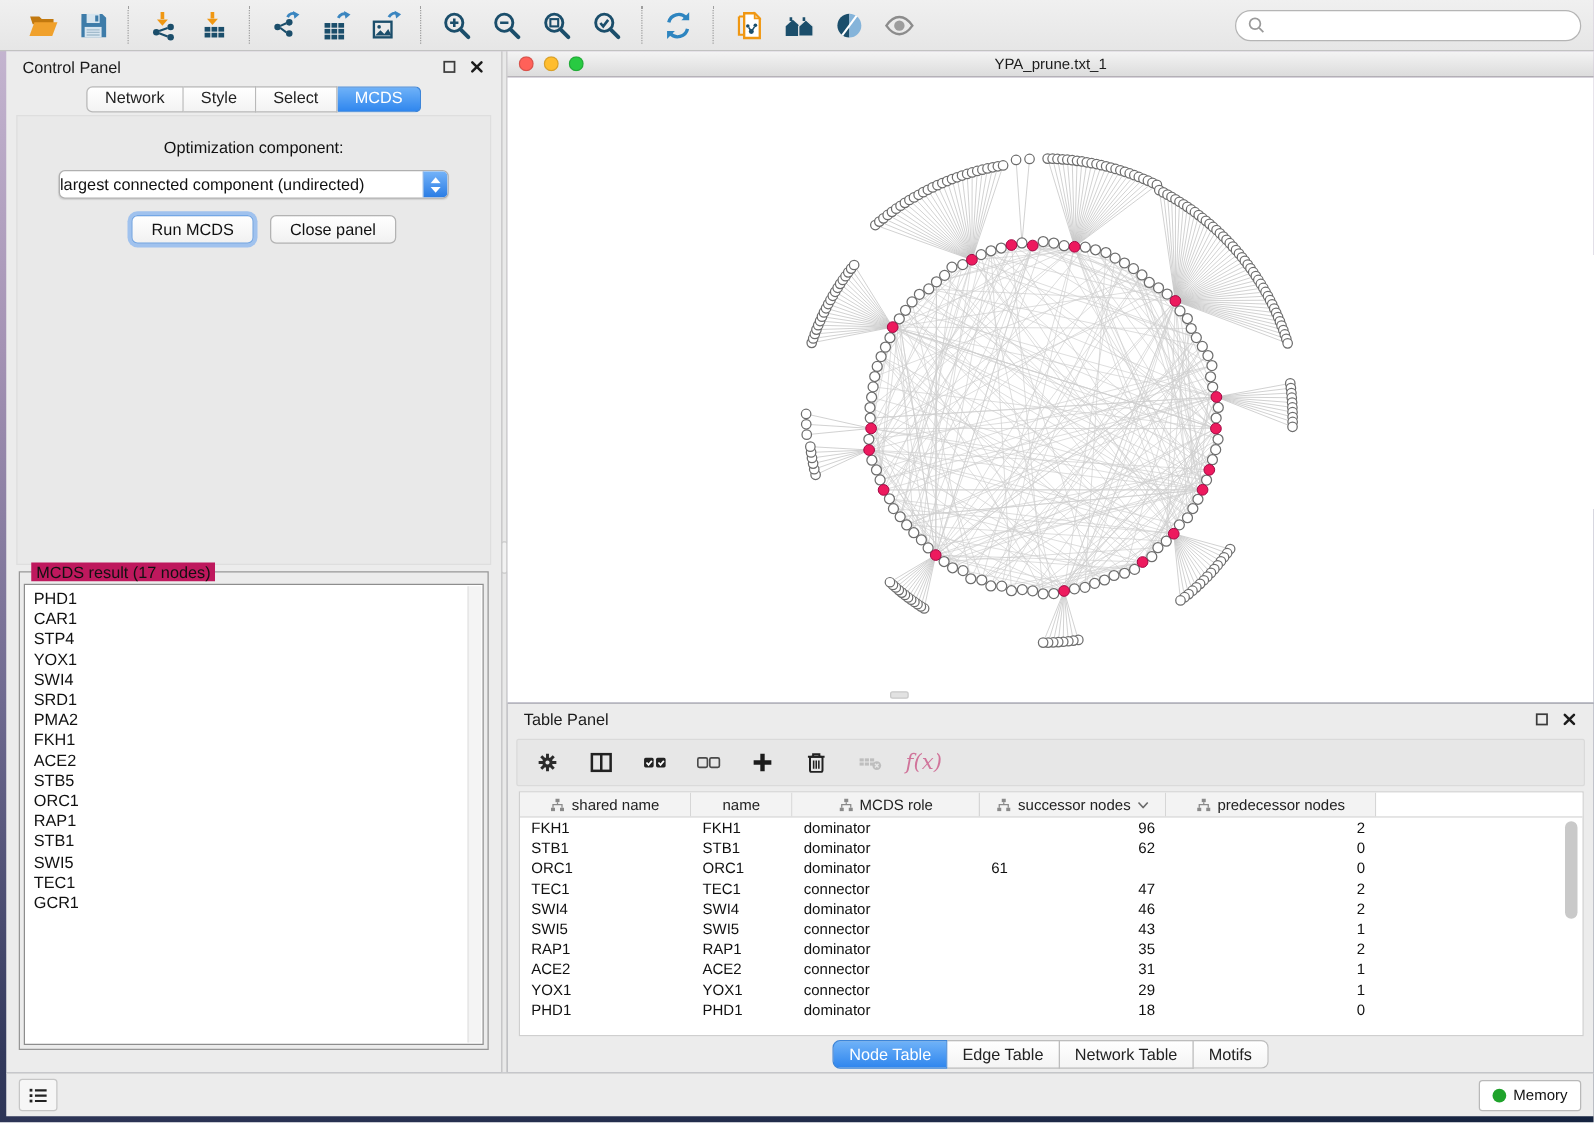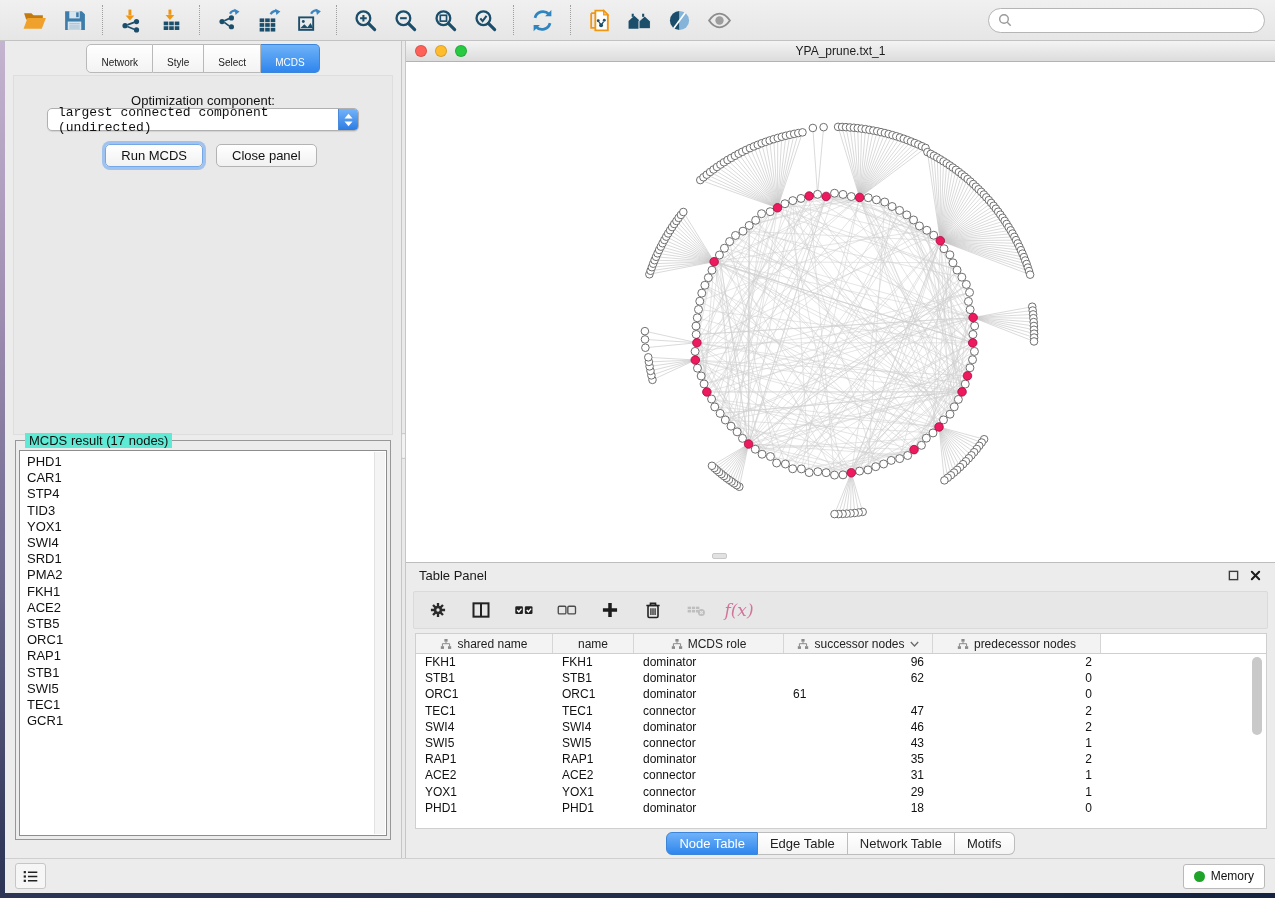--- a/index.html
+++ b/index.html
@@ -25,41 +25,41 @@
   .main { flex:1; display:flex; margin-left:5px; min-height:0; }
 
   
   .control-panel { width:396px; flex:none; background:#ececec; display:flex; flex-direction:column; min-height:0; }
   .panel-header { height:25px; display:flex; align-items:center; padding:0 13px; font-size:13px; color:#1a1a1a; flex:none; }
   .win-btns { margin-left:auto; display:flex; gap:9px; align-items:center; }
   .win-btn { width:13px; height:13px; display:flex; align-items:center; justify-content:center; }
   .win-btn svg { width:11px; height:11px; }
   .cp-tabs { display:flex; justify-content:center; flex:none; margin-top:3px; }
   .cp-tab { background:linear-gradient(#ffffff,#f3f3f3); border:1px solid #b9b9b9; border-left-width:0;
-    padding:12px 14px 4px; font-size:10px; color:#222; }
+    padding:0 14px 4px; font-size:13px; color:#222; }
   .cp-tab.first { border-left-width:1px; border-radius:5px 0 0 5px; }
   .cp-tab.last { border-radius:0 5px 5px 0; }
   .cp-tab.active { background:linear-gradient(#6fb2f8,#2f86ee); border-color:#3d85d8; color:#fff; }
   .cp-inner { margin:2px 8px 0; background:#e9e9e9; border:1px solid #dedede; height:360px; flex:none;
     display:flex; flex-direction:column; align-items:center; }
   .opt-label { margin-top:17px; font-size:13px; }
-  .dropdown { width:312px; height:23px; background:#fff; border:1px solid #b0b0b0; border-radius:5px;
-    display:flex; align-items:center; font-size:13px; padding-left:10px; position:relative;
-    box-shadow:0 1px 1px rgba(0,0,0,0.1);font-family:Liberation Mono, monospace; }
+  .dropdown { margin-top:11px; width:312px; height:23px; background:#fff; border:1px solid #b0b0b0; border-radius:5px;
+    display:flex; align-items:center; font-size:13px; position:relative;
+    box-shadow:0 1px 1px rgba(0,0,0,0.1); }
   .dd-btn { position:absolute; right:0; top:0; bottom:0; width:20px; border-radius:0 4px 4px 0;
     background:linear-gradient(#74b3f9,#2a7ce4); border-left:1px solid #4a8ada;
     display:flex; flex-direction:column; align-items:center; justify-content:center; gap:2px; }
   .dd-btn svg { width:9px; height:6px; }
   .btn-row { margin-top:13px; display:flex; gap:13px;padding-left:16px; }
   .mac-btn { height:23px; background:linear-gradient(#ffffff,#f1f1f1); border:1px solid #b3b3b3; border-radius:5px;
     font-size:13px; font-family:"Liberation Sans",sans-serif; color:#111; padding:0 15px; }
   .mac-btn.focused { box-shadow:0 0 0 3px rgba(115,170,240,0.62); border-color:#74a7e5; }
 
   .result-box { margin:5px 10px 18px; flex:1; border:1px solid #979797; position:relative; padding:9px 3px 3px; min-height:0; }
-  .result-legend { position:absolute; top:-8px; left:9px; background:#5eead4; padding:0 4px; font-size:13px; color:#111; }
+  .result-legend { position:absolute; top:-8px; left:9px; background:#be185d; padding:0 4px; font-size:13px; color:#111; }
   .result-inner { height:100%; border:1px solid #8d8d8d; background:#fff; overflow:hidden; position:relative;
     padding:3px 14px 0 7px; }
   .result-item { font-size:13px; line-height:16.2px; }
   .result-scroll { position:absolute; top:1px; right:1px; bottom:1px; width:11px; background:#f4f4f4; border-left:1px solid #e2e2e2; }
 
   
   .v-splitter { width:5px; flex:none; background:#e9e9e9; border-left:1px solid #c6c6c6; border-right:1px solid #c6c6c6; position:relative; }
   .v-handle { position:absolute; top:392px; left:-1px; right:-1px; height:26px; background:#f2f2f2; border:1px solid #c9c9c9; border-radius:2px; }
 
   
@@ -287,20 +287,35 @@
           <circle cx="6" cy="6" r="4.3" fill="none" stroke="#9a9a9a" stroke-width="1.4"></circle>
           <path d="M9.3 9.3l3.4 3.4" stroke="#9a9a9a" stroke-width="1.4"></path>
         </svg>
         <input type="text" placeholder="" style="">
       </div>
     </div>
 
     <div class="main">
 
       <div class="control-panel">
+        <div class="panel-header">
+          <span>Control Panel</span>
+          <span class="win-btns">
+            <span class="win-btn">
+              <svg viewBox="0 0 12 12">
+                  <rect x="1.5" y="1.5" width="9" height="9" fill="none" stroke="#3c3c3c" stroke-width="1.5"></rect>
+                </svg>
+            </span>
+            <span class="win-btn">
+              <svg viewBox="0 0 12 12">
+                  <path d="M2 2l8 8M10 2l-8 8" stroke="#1c1c1c" stroke-width="2.2" stroke-linecap="round"></path>
+                </svg>
+            </span>
+          </span>
+        </div>
 
         <div class="cp-tabs">
             <div class="cp-tab first">Network</div>
             <div class="cp-tab">Style</div>
             <div class="cp-tab">Select</div>
             <div class="cp-tab active last">MCDS</div>
           </div>
 
         <div class="cp-inner">
           <div class="opt-label">Optimization component:</div>
@@ -321,21 +336,20 @@
           </div>
         </div>
 
         <div class="result-box">
           <span class="result-legend">MCDS result (17 nodes)</span>
           <div class="result-inner">
             <div>
                 <div class="result-item">PHD1</div>
                 <div class="result-item">CAR1</div>
                 <div class="result-item">STP4</div>
-                <div class="result-item">TID3</div>
                 <div class="result-item">YOX1</div>
                 <div class="result-item">SWI4</div>
                 <div class="result-item">SRD1</div>
                 <div class="result-item">PMA2</div>
                 <div class="result-item">FKH1</div>
                 <div class="result-item">ACE2</div>
                 <div class="result-item">STB5</div>
                 <div class="result-item">ORC1</div>
                 <div class="result-item">RAP1</div>
                 <div class="result-item">STB1</div>

